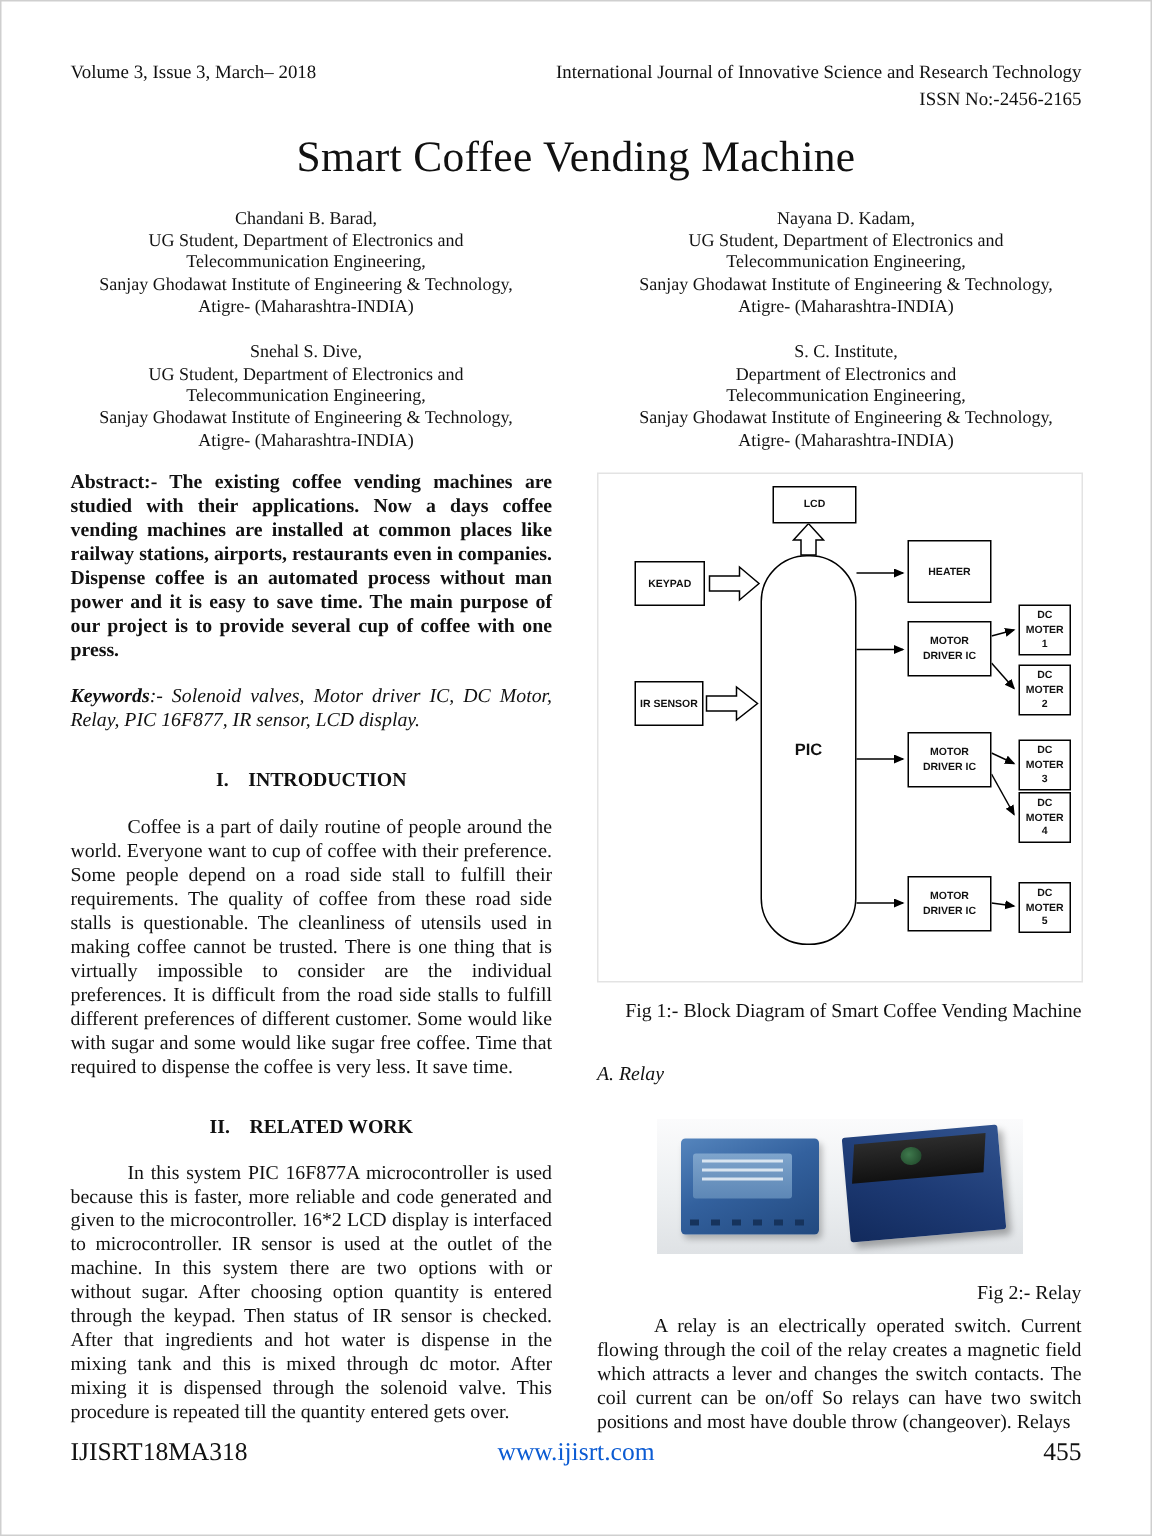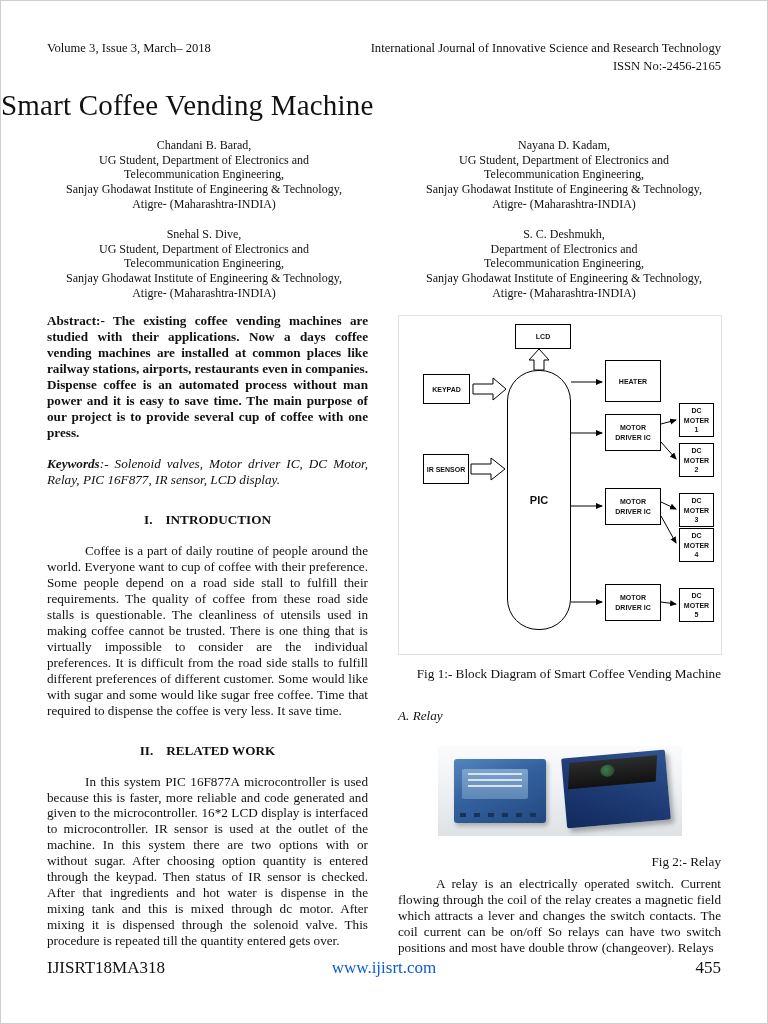--- a/index.html
+++ b/index.html
@@ -6,21 +6,21 @@
   .sheet{
     position:relative;width:768px;height:1024px;margin:0 auto;
     background:#ffffff;color:#111;overflow:hidden;box-sizing:border-box;
     border:1px solid #cfcfcf;
     font-family:"Liberation Serif", serif;
   }
   
   .hdr-row{display:flex;justify-content:space-between;align-items:flex-start;
     padding:40px 46px 0 46px;font-size:12.6px;}
   .issn-row{text-align:right;padding:3px 46px 0 0;font-size:12.6px;}
-  .paper-title{font-size:29px;margin-top:15px;letter-spacing:.2px;}
+  .paper-title{text-align:center;font-size:29px;margin-top:15px;letter-spacing:.2px;}
   
   .authors{display:grid;grid-template-columns:1fr 1fr;column-gap:26px;row-gap:16px;
     padding:16px 36px 0 36px;font-size:12px;line-height:1.22;text-align:center;}
   .author-block div{white-space:nowrap;}
   
   .cols{display:flex;gap:30px;padding:13px 46px 0 46px;}
   .col{width:323px;font-size:13.2px;line-height:1.21;text-align:justify;}
   .abstract{font-weight:bold;margin:0;}
   .keywords{font-style:italic;margin:15px 0 0 0;}
   .keywords .kw-label{font-weight:bold;}
@@ -91,21 +91,21 @@
       <div>Atigre- (Maharashtra-INDIA)</div>
     </div>
     <div class="author-block">
       <div>Snehal S. Dive,</div>
       <div>UG Student, Department of Electronics and</div>
       <div>Telecommunication Engineering,</div>
       <div>Sanjay Ghodawat Institute of  Engineering &amp; Technology,</div>
       <div>Atigre- (Maharashtra-INDIA)</div>
     </div>
     <div class="author-block">
-      <div>S. C. Deshmukh,</div>
+      <div>S. C. Institute,</div>
       <div>Department of Electronics and</div>
       <div>Telecommunication Engineering,</div>
       <div>Sanjay Ghodawat Institute of  Engineering &amp; Technology,</div>
       <div>Atigre- (Maharashtra-INDIA)</div>
     </div>
   </div>
 
   <div class="cols">
 
     <div class="col">

